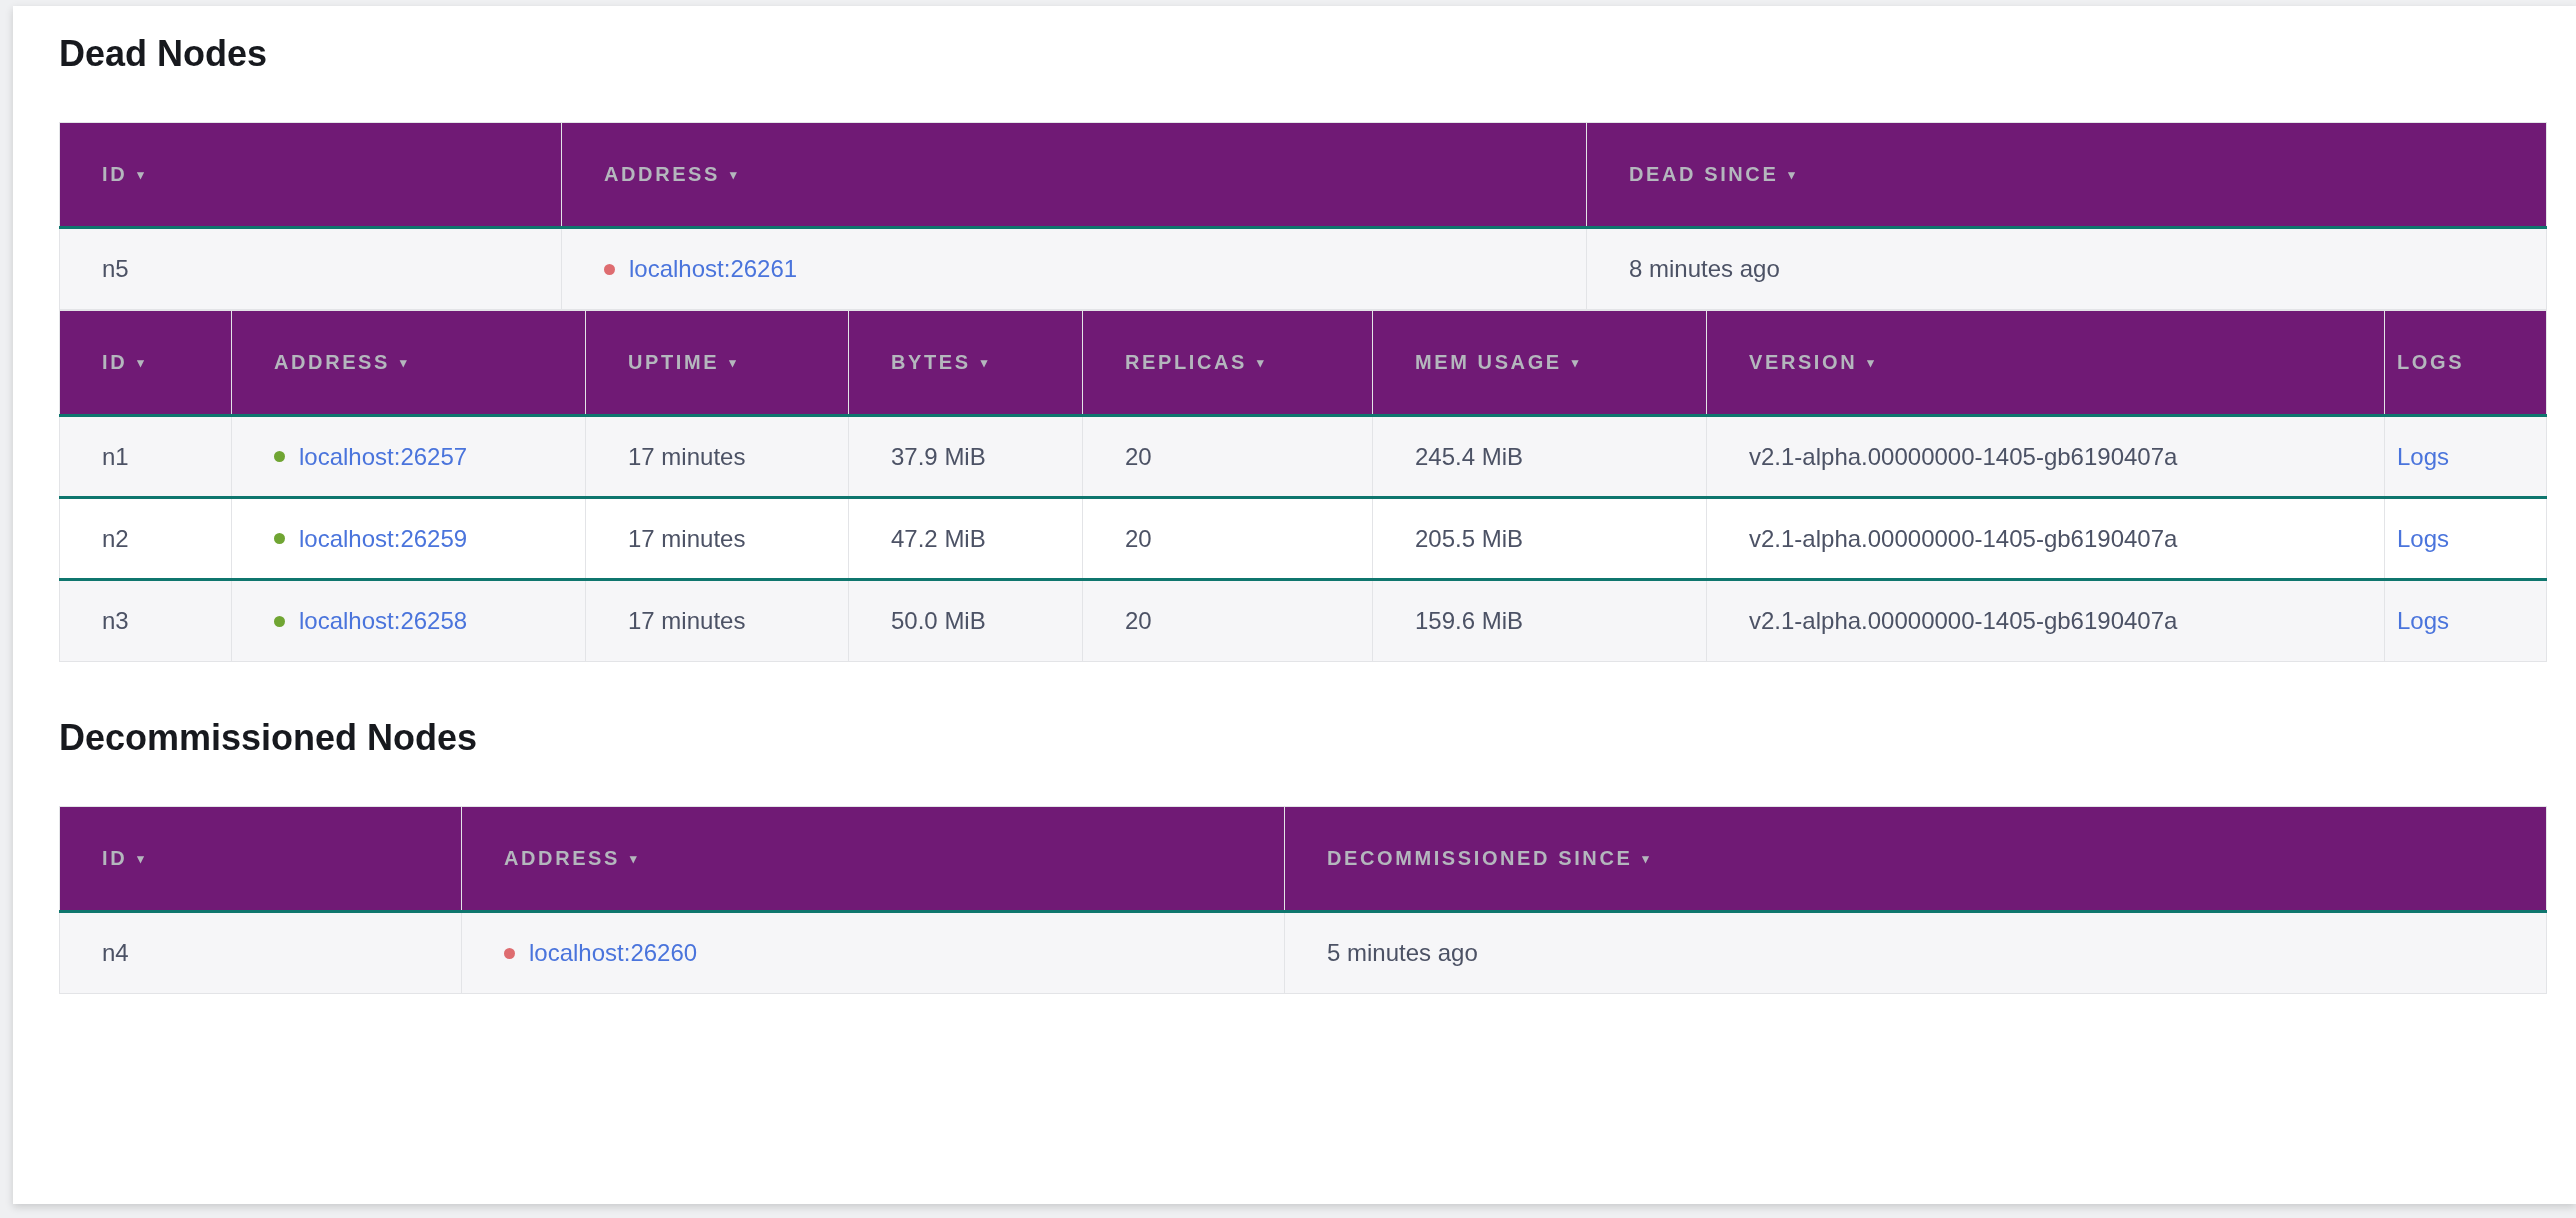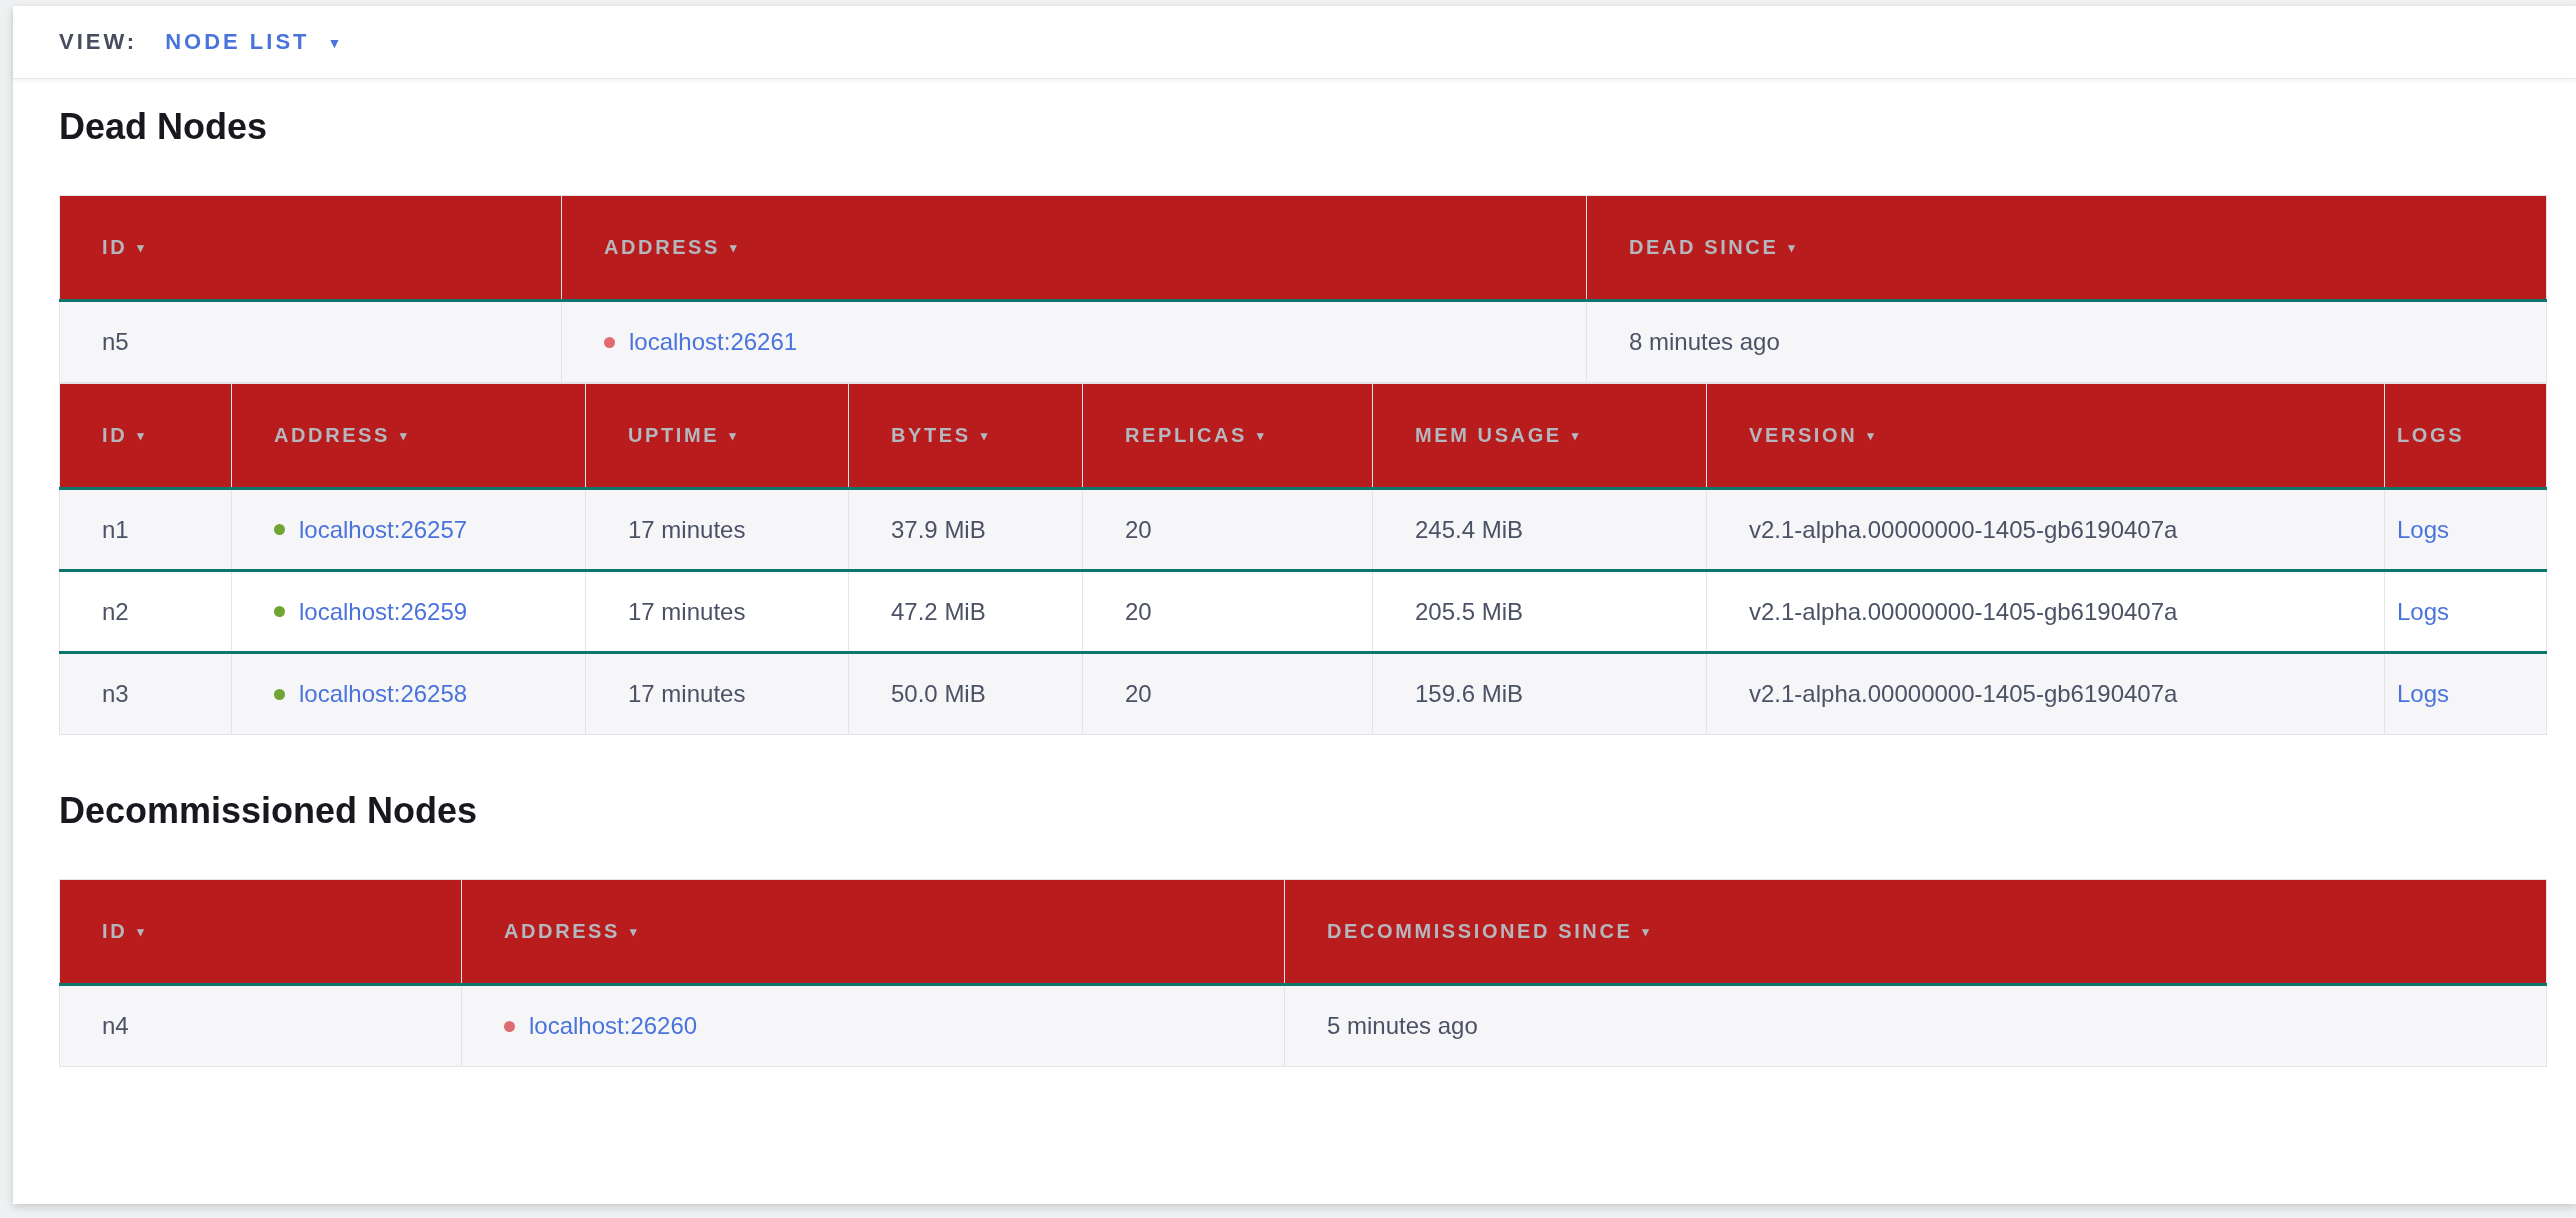--- a/index.html
+++ b/index.html
@@ -50,21 +50,21 @@
   table {
     border-collapse:collapse; table-layout:fixed;
     width:2488px; background:#fff;
     border:1px solid #e3e4e7;
   }
   th {
     height:105px; text-align:left; vertical-align:middle;
     font-size:20px; font-weight:700; letter-spacing:2.6px;
     color:#b4b7bd; padding-left:42px;
     border-right:1px solid #e3e4e7;
-    background:#b91c1c; cursor:pointer;
+    background:#701a75; cursor:pointer;
     white-space:nowrap; overflow:hidden;
   }
   td {
     height:82px; vertical-align:middle;
     font-size:24px; color:#4c5265;
     padding-left:42px;
     border-right:1px solid #e3e4e7;
     border-top:3px solid #0f766e;
     white-space:nowrap; overflow:hidden;
   }
@@ -82,27 +82,20 @@
     margin-right:14px; flex:none;
   }
   .dot-live { background:#70a533; }
   .dot-dead { background:#de6c70; }
 </style>
 </head>
 <body>
 
 <div class="app">
 
-  <div class="topbar">
-    <span class="view-label">VIEW:</span>
-    <span class="view-select">
-      <span class="view-value">NODE LIST</span>
-      <span class="view-caret">▼</span>
-    </span>
-  </div>
 
   <div class="content">
 
     <h2 class="first">Dead Nodes</h2>
     <table>
       <colgroup>
           <col style="width:502px">
           <col style="width:1025px">
           <col>
         </colgroup>

